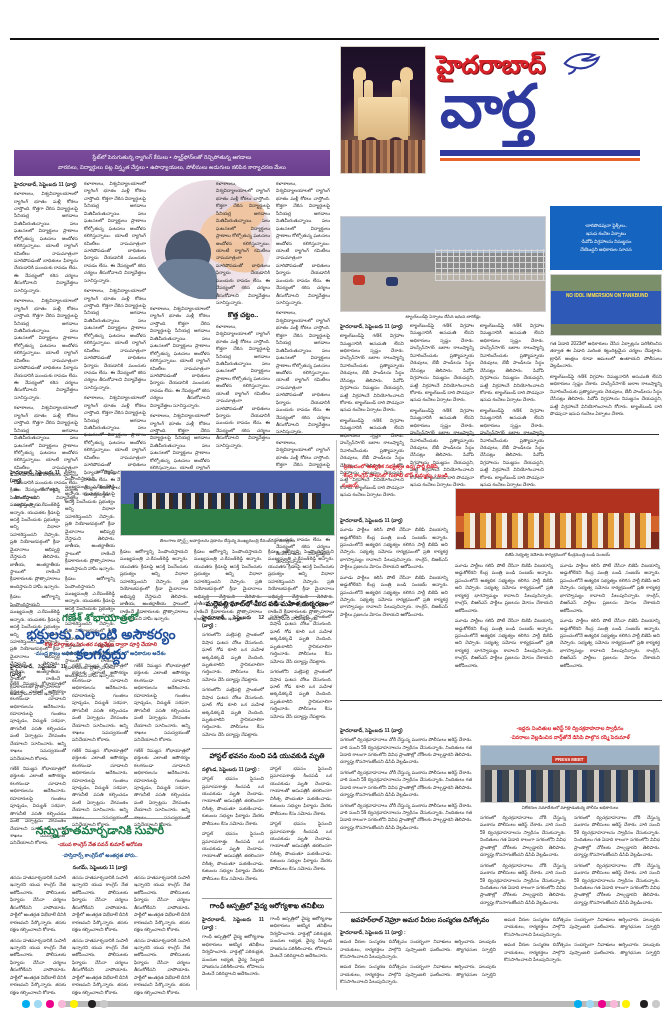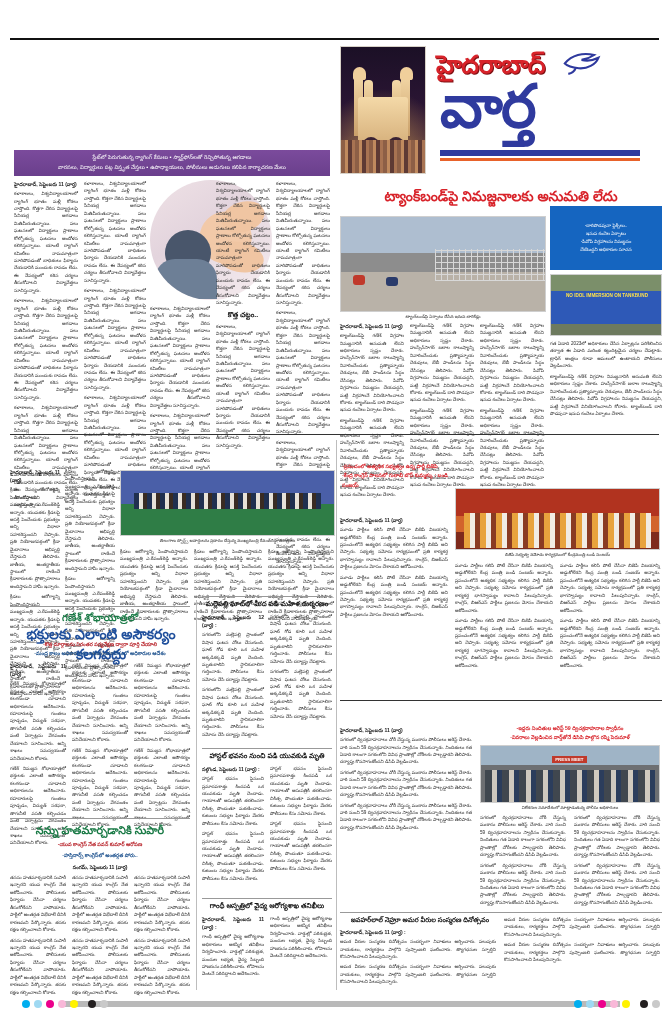--- a/index.html
+++ b/index.html
@@ -188,21 +188,20 @@
     <p>కళాశాలలు, విశ్వవిద్యాలయాలలో ర్యాగింగ్ భూతం మళ్లీ కోరలు చాస్తోంది. కొత్తగా చేరిన విద్యార్థులపై సీనియర్ల ఆగడాలు మితిమీరుతున్నాయి. పలు ఘటనలలో విద్యార్థులు ప్రాణాలు కోల్పోతున్న ఘటనలు ఆందోళన కలిగిస్తున్నాయి. యాంటీ ర్యాగింగ్ కమిటీలు నామమాత్రంగా మారిపోవడంతో బాధితులు ఫిర్యాదు చేయడానికి ముందుకు రావడం లేదు. ఈ నేపథ్యంలో కఠిన చర్యలు తీసుకోవాలని విద్యావేత్తలు సూచిస్తున్నారు.</p>
     <div class="subhd">కొత్త చట్టం..</div>
     <p>కళాశాలలు, విశ్వవిద్యాలయాలలో ర్యాగింగ్ భూతం మళ్లీ కోరలు చాస్తోంది. కొత్తగా చేరిన విద్యార్థులపై సీనియర్ల ఆగడాలు మితిమీరుతున్నాయి. పలు ఘటనలలో విద్యార్థులు ప్రాణాలు కోల్పోతున్న ఘటనలు ఆందోళన కలిగిస్తున్నాయి. యాంటీ ర్యాగింగ్ కమిటీలు నామమాత్రంగా మారిపోవడంతో బాధితులు ఫిర్యాదు చేయడానికి ముందుకు రావడం లేదు. ఈ నేపథ్యంలో కఠిన చర్యలు తీసుకోవాలని విద్యావేత్తలు సూచిస్తున్నారు.</p>
   </div>
   <div class="col" style="left:276px; top:180px; width:54px;">
     <p>కళాశాలలు, విశ్వవిద్యాలయాలలో ర్యాగింగ్ భూతం మళ్లీ కోరలు చాస్తోంది. కొత్తగా చేరిన విద్యార్థులపై సీనియర్ల ఆగడాలు మితిమీరుతున్నాయి. పలు ఘటనలలో విద్యార్థులు ప్రాణాలు కోల్పోతున్న ఘటనలు ఆందోళన కలిగిస్తున్నాయి. యాంటీ ర్యాగింగ్ కమిటీలు నామమాత్రంగా మారిపోవడంతో బాధితులు ఫిర్యాదు చేయడానికి ముందుకు రావడం లేదు. ఈ నేపథ్యంలో కఠిన చర్యలు తీసుకోవాలని విద్యావేత్తలు సూచిస్తున్నారు.</p>
     <p>కళాశాలలు, విశ్వవిద్యాలయాలలో ర్యాగింగ్ భూతం మళ్లీ కోరలు చాస్తోంది. కొత్తగా చేరిన విద్యార్థులపై సీనియర్ల ఆగడాలు మితిమీరుతున్నాయి. పలు ఘటనలలో విద్యార్థులు ప్రాణాలు కోల్పోతున్న ఘటనలు ఆందోళన కలిగిస్తున్నాయి. యాంటీ ర్యాగింగ్ కమిటీలు నామమాత్రంగా మారిపోవడంతో బాధితులు ఫిర్యాదు చేయడానికి ముందుకు రావడం లేదు. ఈ నేపథ్యంలో కఠిన చర్యలు తీసుకోవాలని విద్యావేత్తలు సూచిస్తున్నారు.</p>
     <p>కళాశాలలు, విశ్వవిద్యాలయాలలో ర్యాగింగ్ భూతం మళ్లీ కోరలు చాస్తోంది. కొత్తగా చేరిన విద్యార్థులపై సీనియర్ల ఆగడాలు మితిమీరుతున్నాయి. పలు ఘటనలలో విద్యార్థులు ప్రాణాలు కోల్పోతున్న ఘటనలు ఆందోళన కలిగిస్తున్నాయి. యాంటీ ర్యాగింగ్ కమిటీలు నామమాత్రంగా మారిపోవడంతో బాధితులు ఫిర్యాదు చేయడానికి ముందుకు రావడం లేదు. ఈ నేపథ్యంలో కఠిన చర్యలు తీసుకోవాలని విద్యావేత్తలు సూచిస్తున్నారు.</p>
   </div>
 
-  <div class="sec-hd hd-red" style="left:340px; top:188px; width:322px; font-size:14px;">ట్యాంక్‌బండ్‌పై నిమజ్జనాలకు అనుమతి లేదు</div>
 
   <div class="ph-tank photo">
     <div style="position:absolute;left:46%;top:34%;width:54%;height:34%;
       background:repeating-linear-gradient(90deg,#d8d8d8 0 1px,rgba(0,0,0,0) 1px 6px),
                  repeating-linear-gradient(0deg,#d8d8d8 0 1px,rgba(0,0,0,0) 1px 6px);"></div>
     <div style="position:absolute;left:6%;top:62%;width:12px;height:10px;background:#c0392b;border-radius:3px"></div>
     <div style="position:absolute;left:22%;top:64%;width:12px;height:9px;background:#2a3b6b;border-radius:3px"></div>
   </div>
 
   <div class="bluebox">

